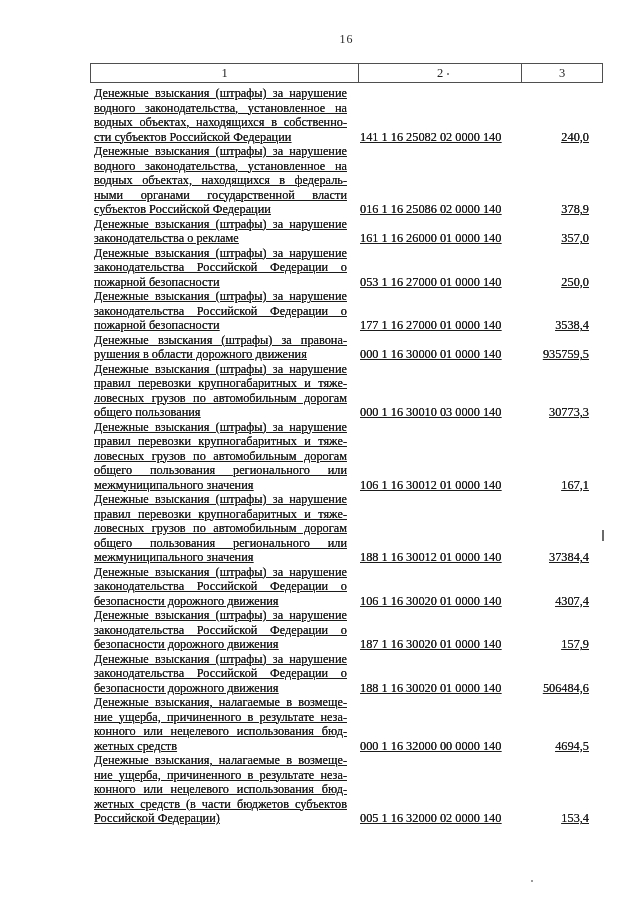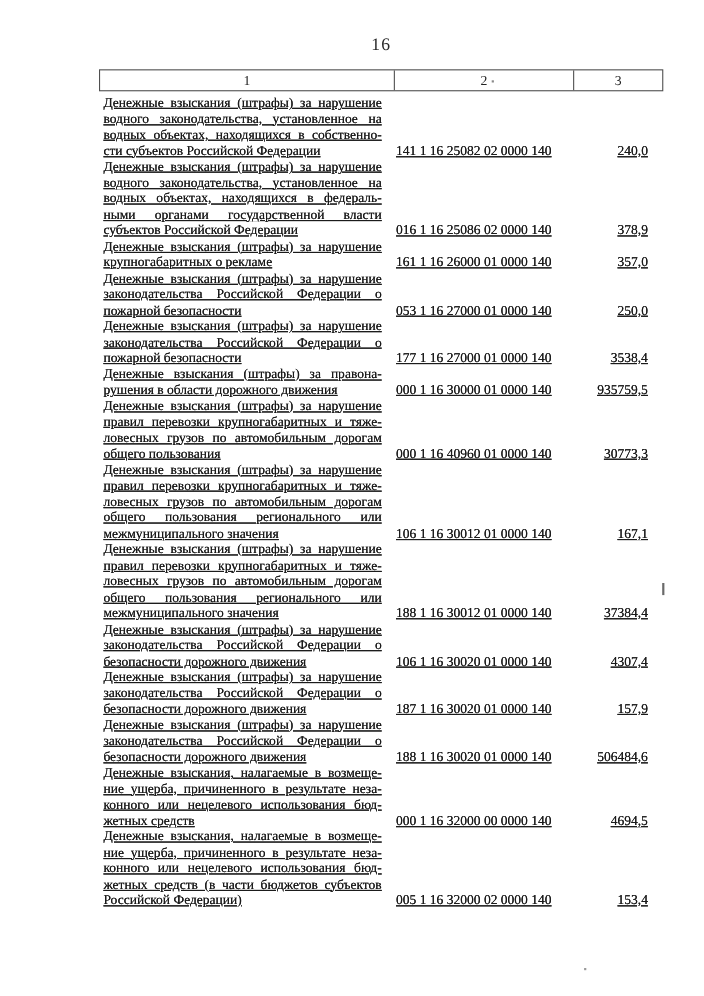--- a/index.html
+++ b/index.html
@@ -17,21 +17,21 @@
     overflow: hidden;
   }
   .page {
     position: absolute; inset: 0;
     background: var(--paper);
   }
   .page-number {
     position: absolute;
     top: 32px; left: 90px; width: 513px;
     text-align: center;
-    font-size: 16px;
+    font-size: 12px;
     letter-spacing: 1px;
     color: #2a2a2a;
   }
   .doc-table {
     position: absolute;
     left: 90px; top: 63px; width: 513px;
   }
   .thead {
     display: grid;
     grid-template-columns: 267px 163px auto;
@@ -105,21 +105,21 @@
             <div class="jl">водных объектах, находящихся в федераль-</div>
             <div class="jl">ными органами государственной власти</div>
             <div class="ll">субъектов Российской Федерации</div>
           </div>
           <div class="cell code">016 1 16 25086 02 0000 140</div>
           <div class="cell amount">378,9</div>
         </div>
         <div class="trow">
           <div class="cell desc">
             <div class="jl">Денежные взыскания (штрафы) за нарушение</div>
-            <div class="ll">крупногабаритных о рекламе</div>
+            <div class="ll">законодательства о рекламе</div>
           </div>
           <div class="cell code">161 1 16 26000 01 0000 140</div>
           <div class="cell amount">357,0</div>
         </div>
         <div class="trow">
           <div class="cell desc">
             <div class="jl">Денежные взыскания (штрафы) за нарушение</div>
             <div class="jl">законодательства Российской Федерации о</div>
             <div class="ll">пожарной безопасности</div>
           </div>
@@ -143,21 +143,21 @@
           <div class="cell code">000 1 16 30000 01 0000 140</div>
           <div class="cell amount">935759,5</div>
         </div>
         <div class="trow">
           <div class="cell desc">
             <div class="jl">Денежные взыскания (штрафы) за нарушение</div>
             <div class="jl">правил перевозки крупногабаритных и тяже-</div>
             <div class="jl">ловесных грузов по автомобильным дорогам</div>
             <div class="ll">общего пользования</div>
           </div>
-          <div class="cell code">000 1 16 40960 01 0000 140</div>
+          <div class="cell code">000 1 16 30010 03 0000 140</div>
           <div class="cell amount">30773,3</div>
         </div>
         <div class="trow">
           <div class="cell desc">
             <div class="jl">Денежные взыскания (штрафы) за нарушение</div>
             <div class="jl">правил перевозки крупногабаритных и тяже-</div>
             <div class="jl">ловесных грузов по автомобильным дорогам</div>
             <div class="jl">общего пользования регионального или</div>
             <div class="ll">межмуниципального значения</div>
           </div>

